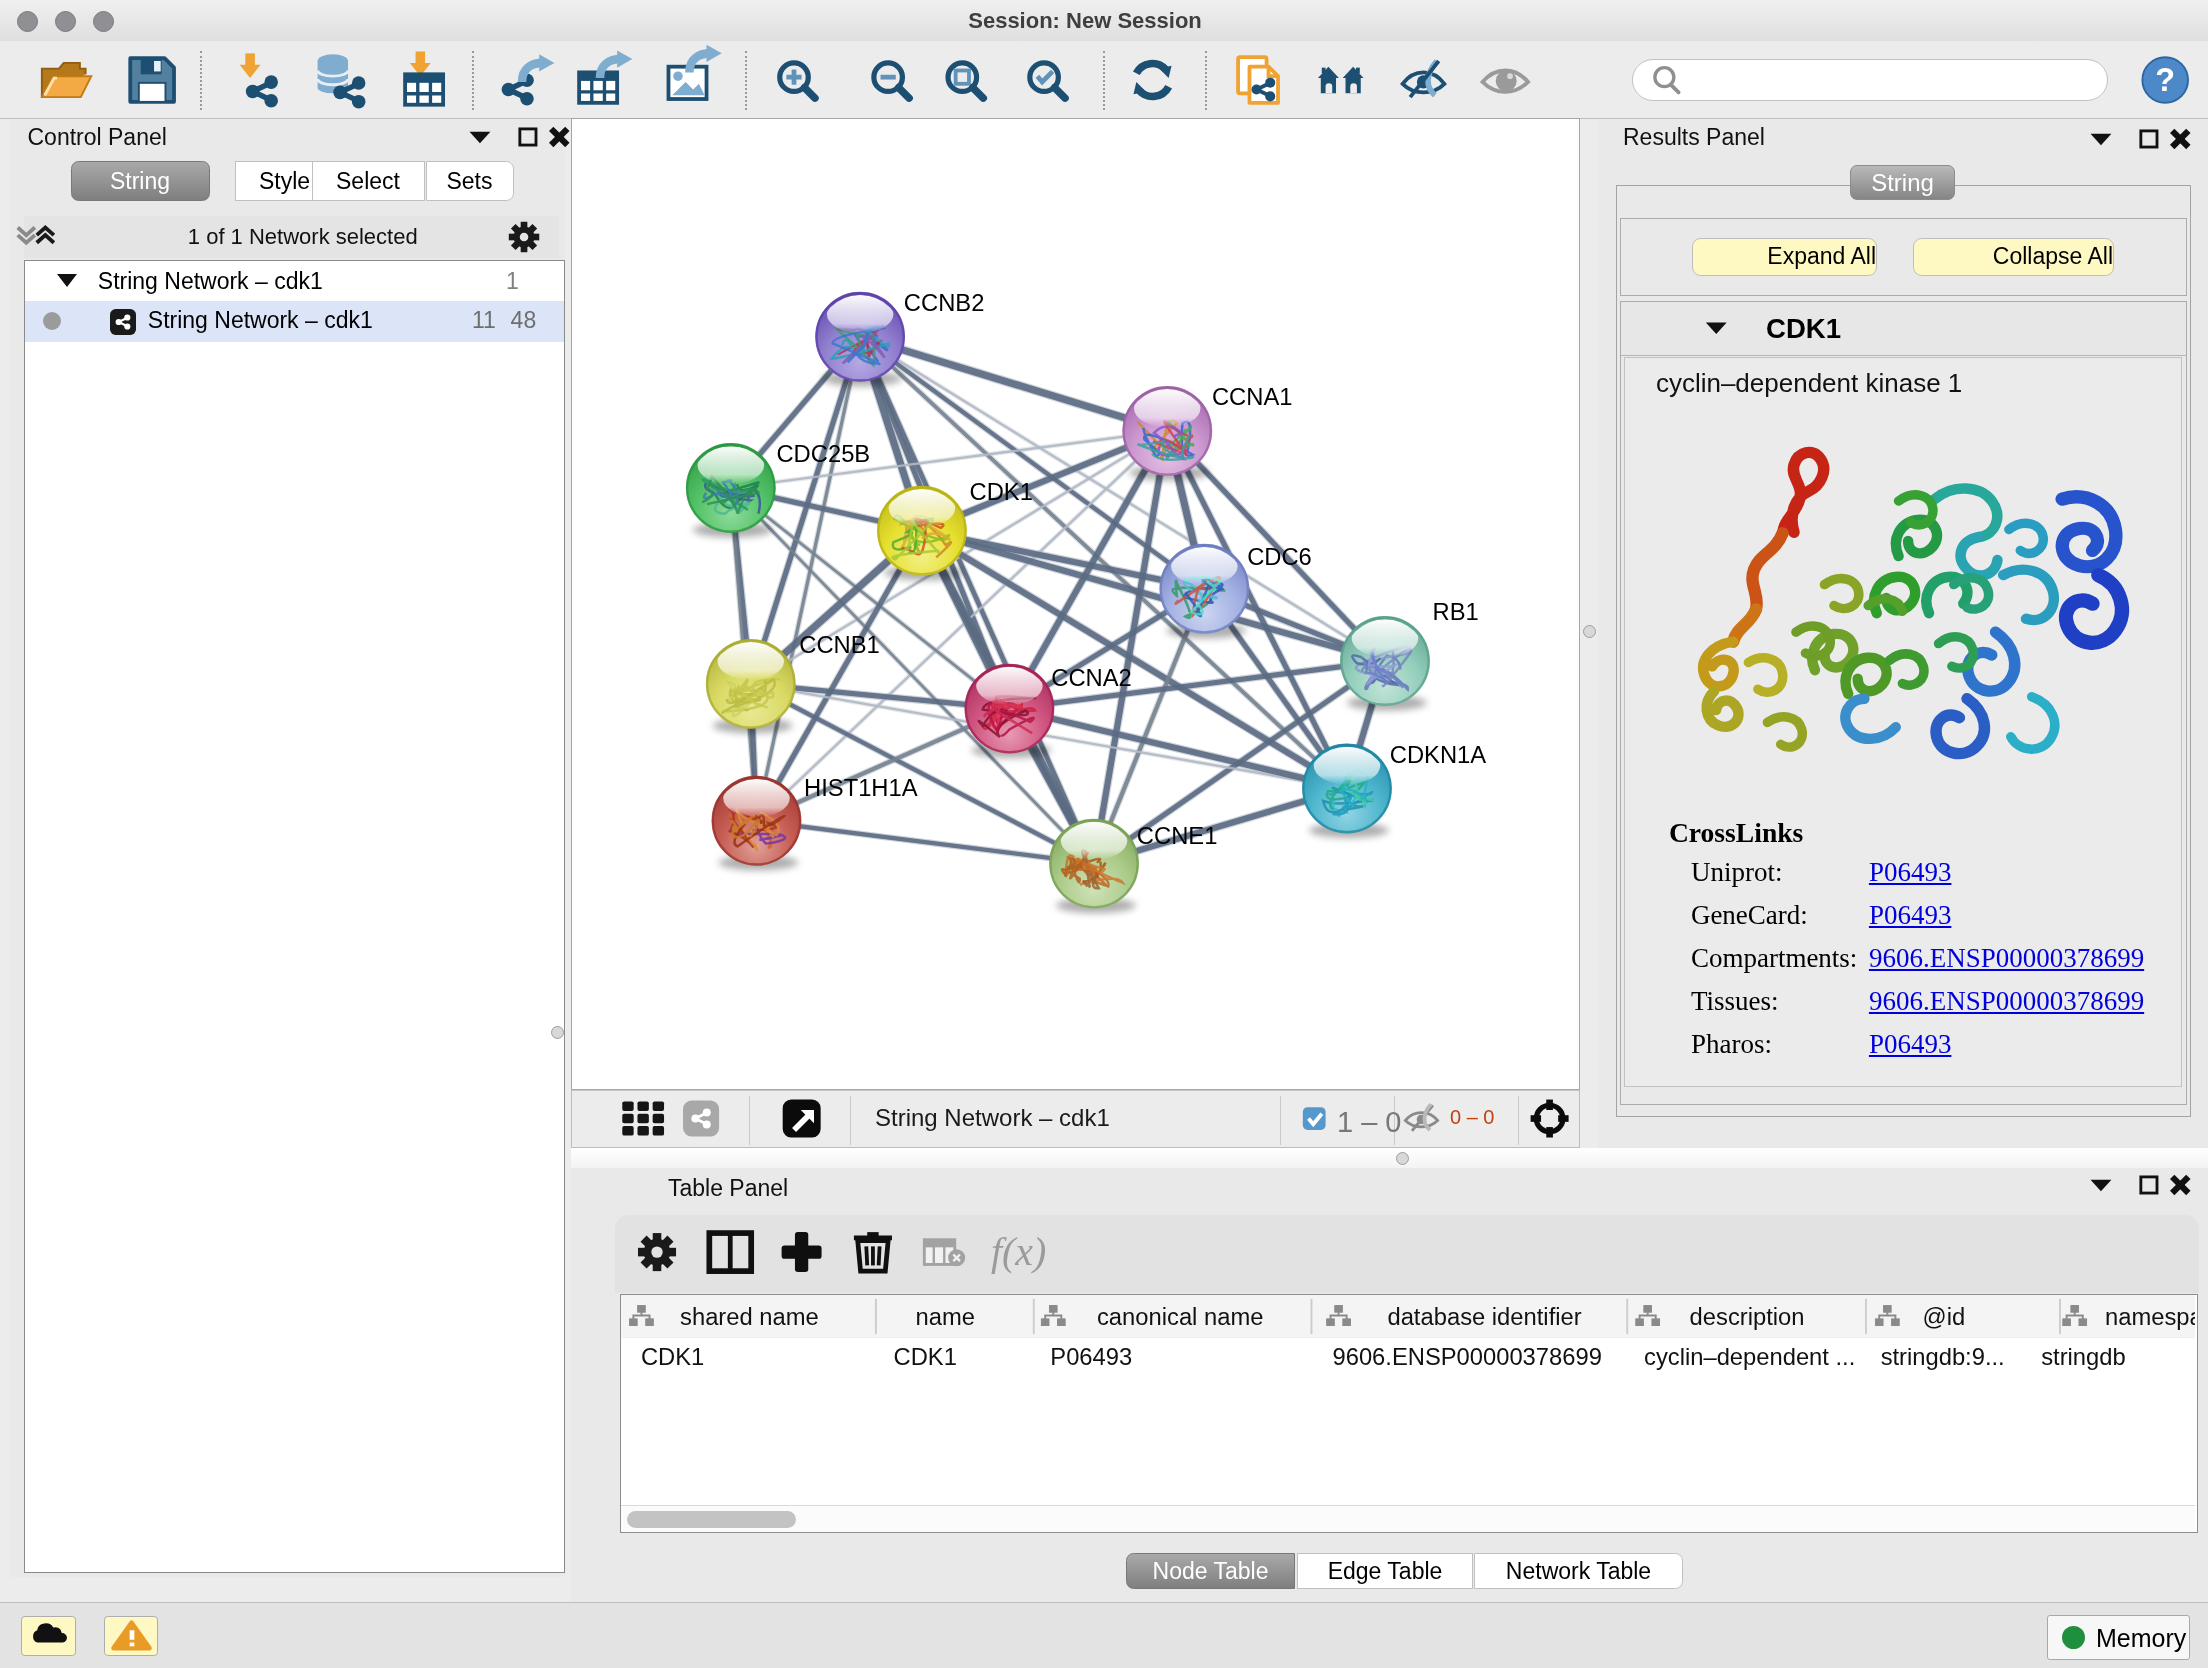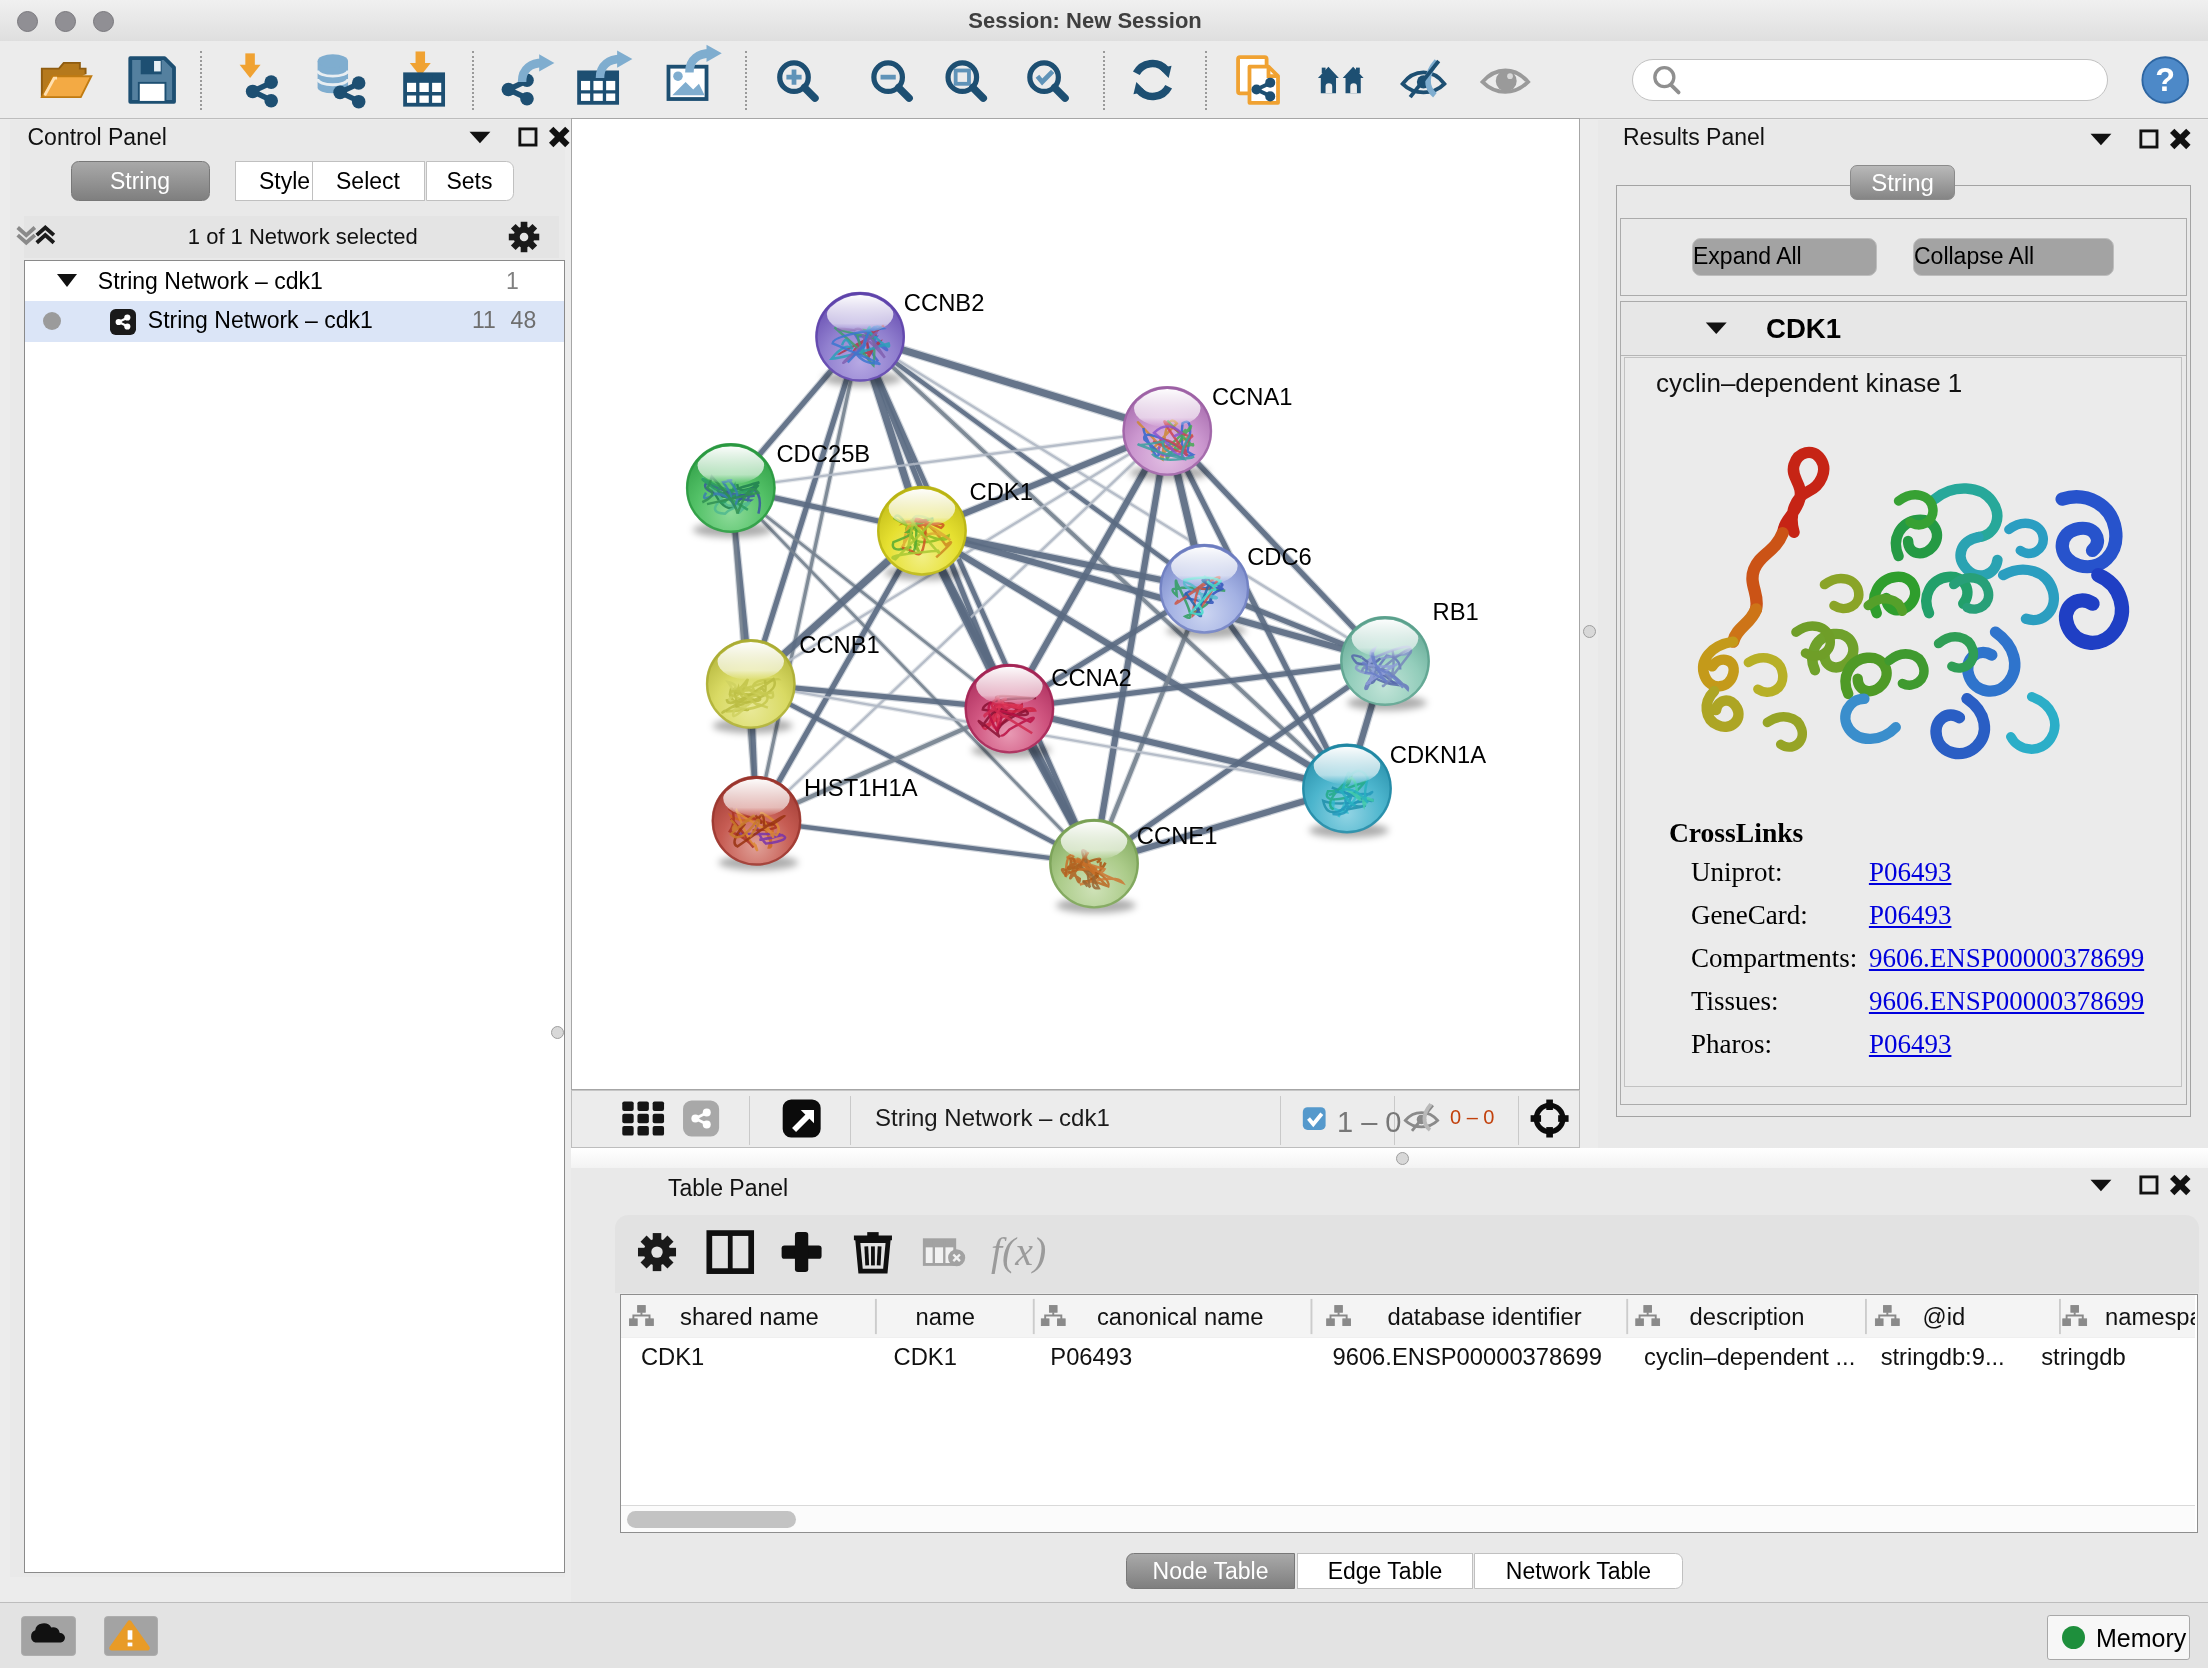--- a/index.html
+++ b/index.html
@@ -41,22 +41,22 @@
 
 
 #rpanel { position:absolute; left:1598px; top:120px; width:611px; height:1048px; background:#e9e9e9; }
 
 
 #tpanel { position:absolute; left:571px; top:1168px; width:1638px; height:434px; background:#e9e9e9; }
 
 
 #statusbar { position:absolute; left:0; top:1602px; width:2208px; height:67px; background:#e3e3e3; border-top:1px solid #bdbdbd; }
 
-.btn { position:absolute; background:#a3a3a3; border:1.9px solid #b5b5b5; border-radius:9.5px;
-  font-size:23px; color:#000; text-align:left; }
+.btn { position:absolute; background:#fef9c3; border:1.9px solid #b5b5b5; border-radius:9.5px;
+  font-size:23px; color:#000; text-align:right; }
 .clrow { position:absolute; left:0; width:100%; height:38px; font-family:"Liberation Serif", serif; font-size:27px; }
 .cll { position:absolute; left:66px; }
 .cla { position:absolute; left:244px; color:#0000dd; text-decoration:underline; }
 </style>
 </head>
 <body>
 <div id="win">
 
   <div id="titlebar">
     <div class="tl" style="left:17px;"></div>

